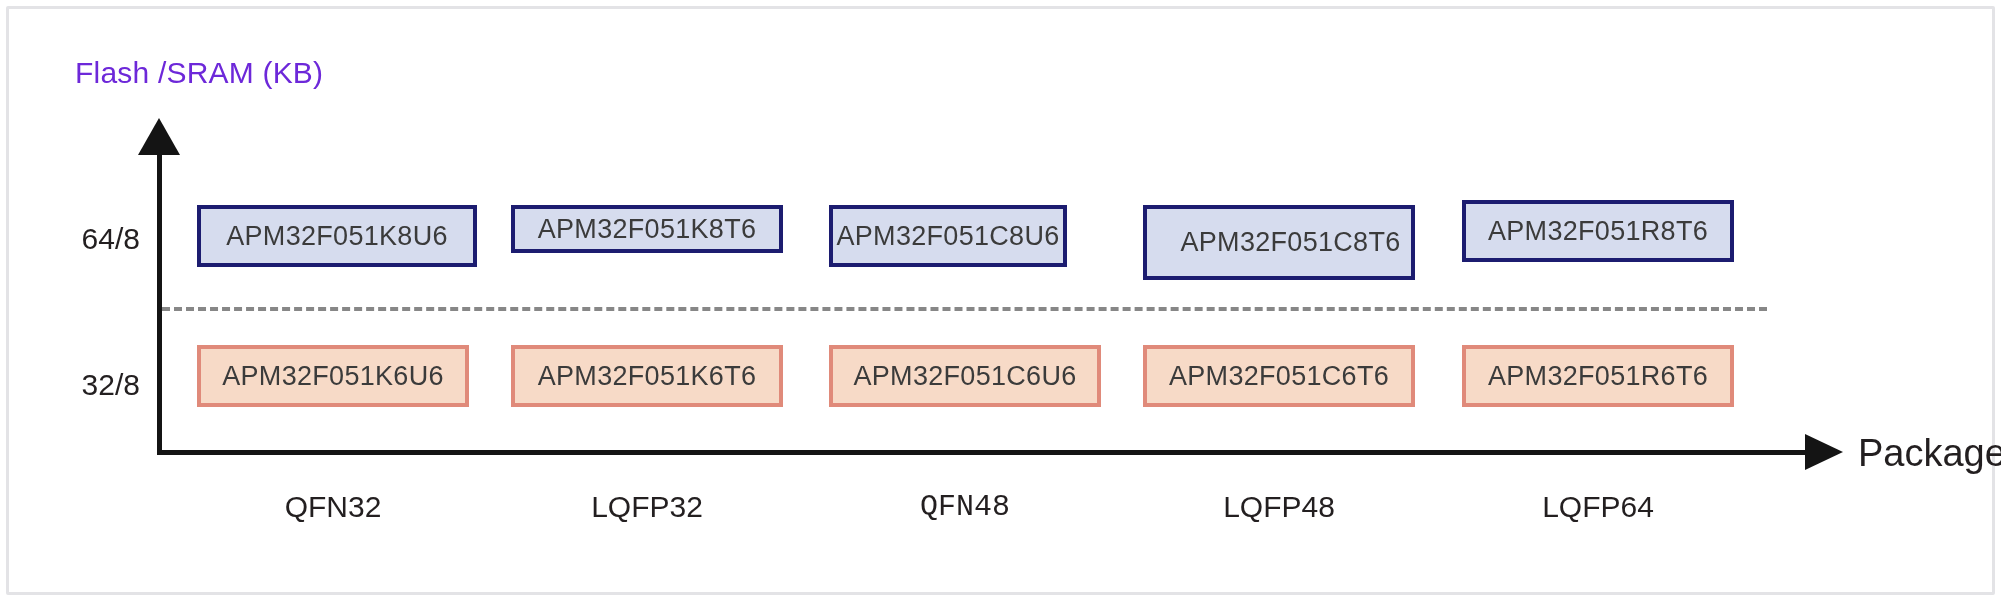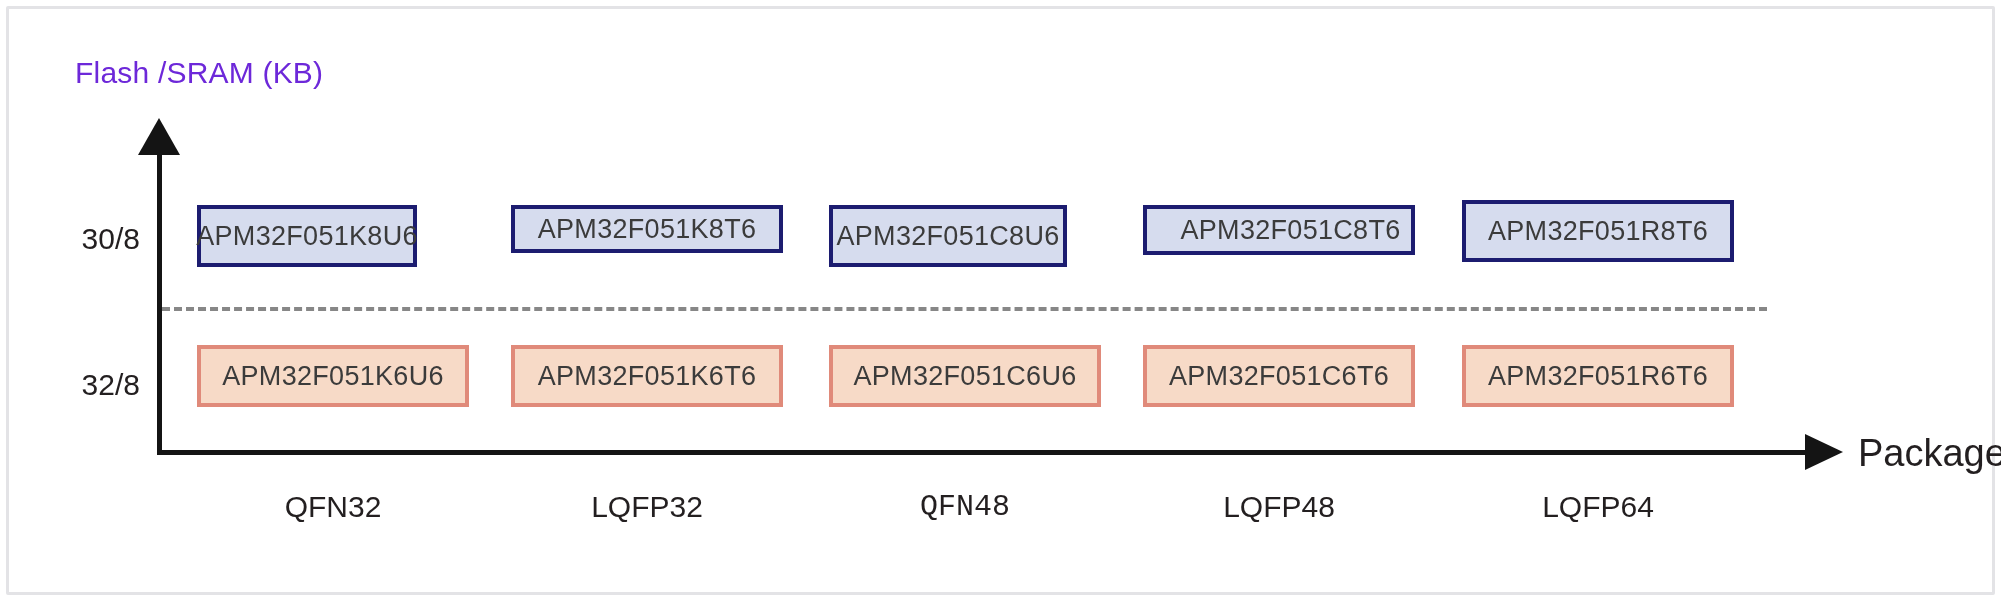--- a/index.html
+++ b/index.html
@@ -152,32 +152,32 @@
 
   <div class="y-axis-line"></div>
   <div class="y-axis-arrow"></div>
   <div class="y-axis-title">Flash /SRAM (KB)</div>
 
   <div class="x-axis-line"></div>
   <div class="x-axis-arrow"></div>
   <div class="x-axis-title">Package</div>
 
   <div class="y-tick-wrap" style="top:222px;">
-    <div class="y-tick">30/8</div>
+    <div class="y-tick">64/8</div>
   </div>
   <div class="y-tick-wrap" style="top:368px;">
     <div class="y-tick">32/8</div>
   </div>
 
   <div class="divider"></div>
 
-  <div class="chip row-top" style="left:197px; top:205px; width:220px; height:62px;">APM32F051K8U6</div>
+  <div class="chip row-top" style="left:197px; top:205px; width:280px; height:62px;">APM32F051K8U6</div>
   <div class="chip row-top" style="left:511px; top:205px; width:272px; height:48px;">APM32F051K8T6</div>
   <div class="chip row-top" style="left:829px; top:205px; width:238px; height:62px;">APM32F051C8U6</div>
-  <div class="chip row-top" style="left:1143px; top:205px; width:272px; height:50px;padding-left:23px;">APM32F051C8T6</div>
+  <div class="chip row-top" style="left:1143px; top:205px; width:272px; height:75px;padding-left:23px;">APM32F051C8T6</div>
   <div class="chip row-top" style="left:1462px; top:200px; width:272px; height:62px;">APM32F051R8T6</div>
 
   <div class="chip row-bottom" style="left:197px; top:345px; width:272px; height:62px;">APM32F051K6U6</div>
   <div class="chip row-bottom" style="left:511px; top:345px; width:272px; height:62px;">APM32F051K6T6</div>
   <div class="chip row-bottom" style="left:829px; top:345px; width:272px; height:62px;">APM32F051C6U6</div>
   <div class="chip row-bottom" style="left:1143px; top:345px; width:272px; height:62px;">APM32F051C6T6</div>
   <div class="chip row-bottom" style="left:1462px; top:345px; width:272px; height:62px;">APM32F051R6T6</div>
 
   <div class="x-cat" style="left:197px; width:272px;">QFN32</div>
   <div class="x-cat" style="left:511px; width:272px;">LQFP32</div>

